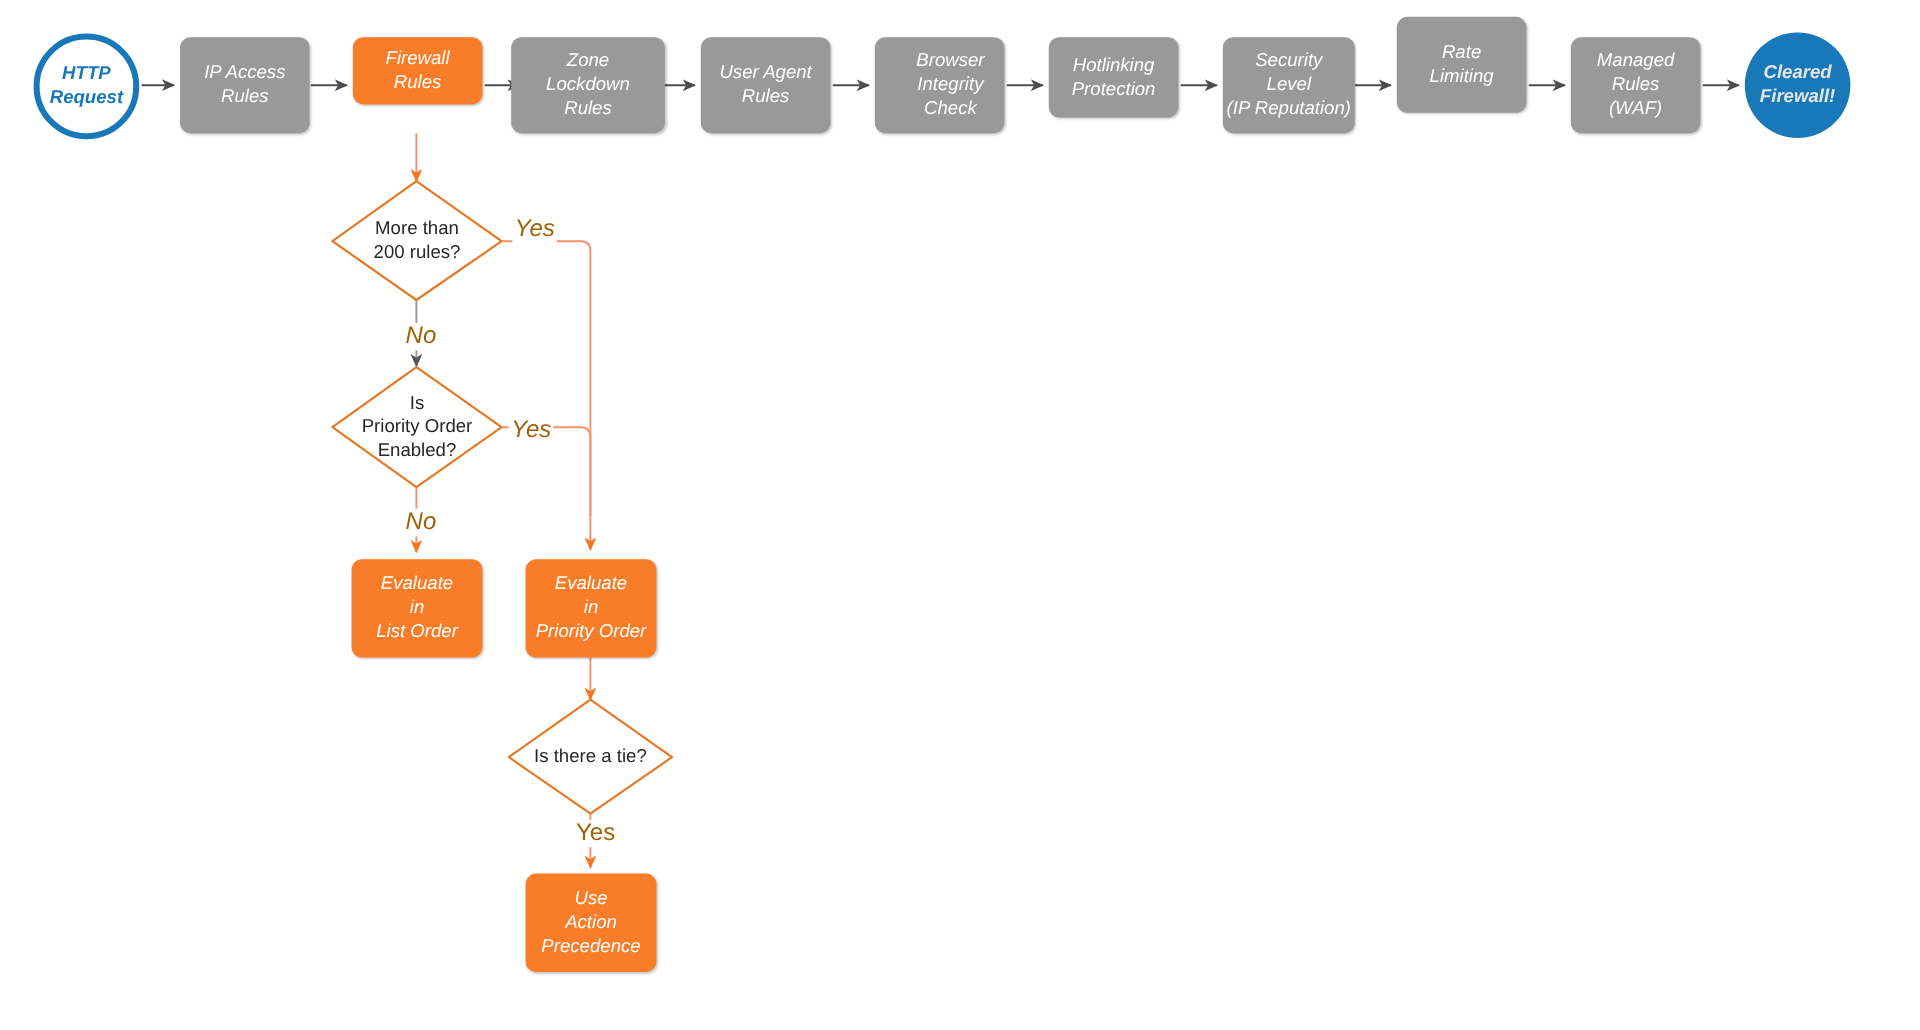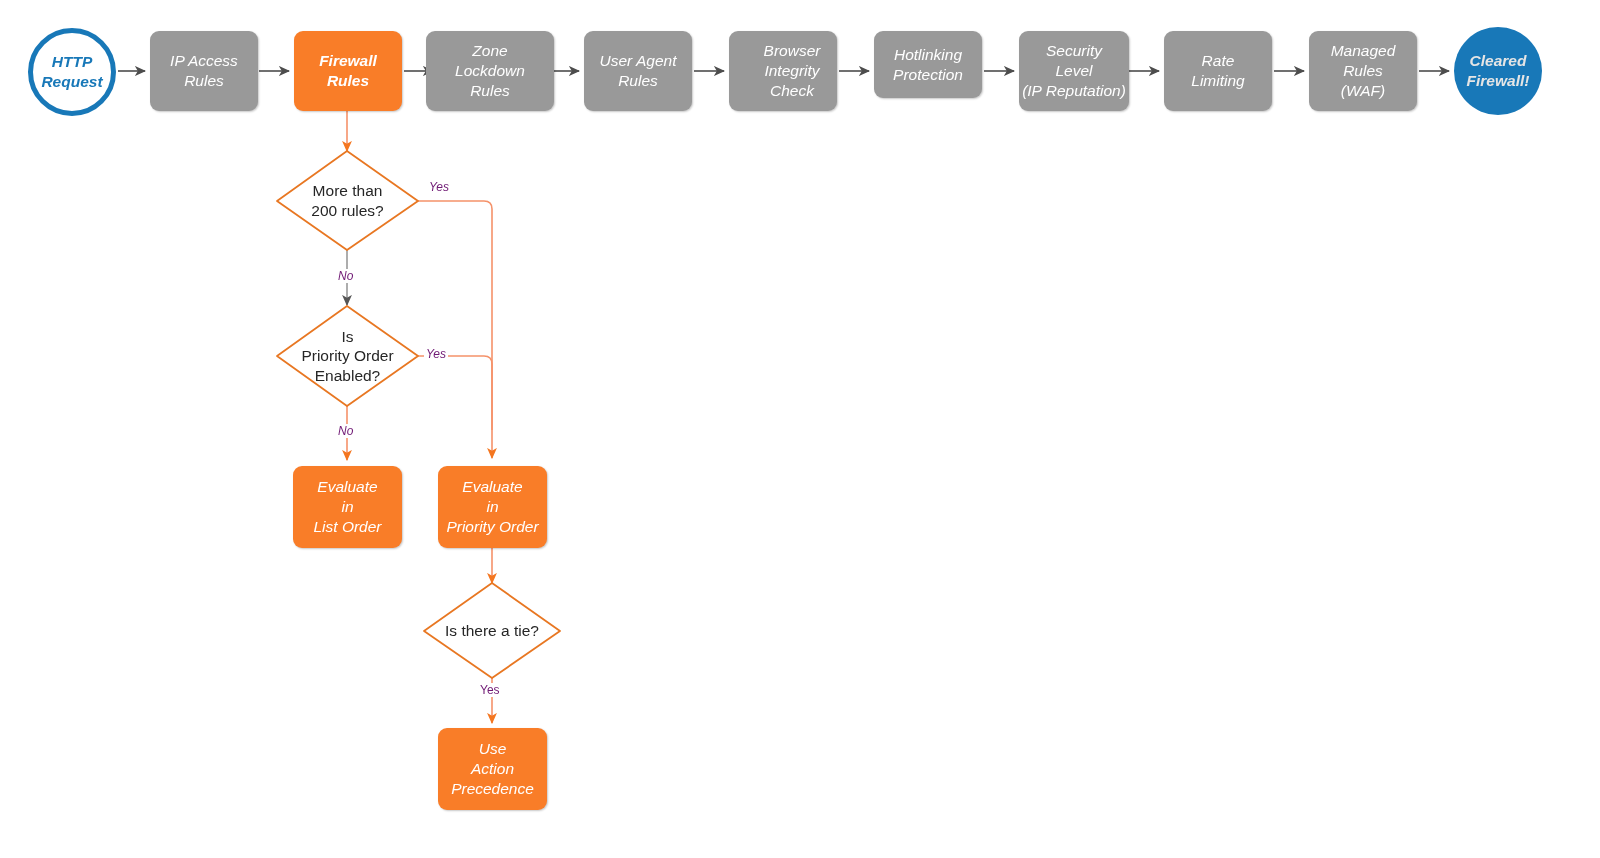--- a/index.html
+++ b/index.html
@@ -76,23 +76,23 @@
   .node.decision .dlabel {
     position: relative;
     z-index: 3;
     white-space: pre-line;
     line-height: 1.25;
   }
 
   
   .edge-label {
     position: absolute;
-    font-size: 12px;
+    font-size: 20px;
     font-style: italic;
-    color: #701a75;
+    color: #a16207;
     background: #ffffff;
     padding: 0 2px;
     white-space: nowrap;
     z-index: 4;
     text-align: center;
   }
   .edge-label.plain { font-style: normal; }
 </style>
 </head>
 <body>
@@ -149,21 +149,21 @@
   <div class="node terminator outline" style="left:28px; top:28px; width:88px; height:88px;">
     <span>HTTP
 Request</span>
   </div>
 
   <div class="node process gray" style="left:150px; top:31px; width:108px; height:80px;">
     <span>IP Access
 Rules</span>
   </div>
 
-  <div class="node process orange" style="left:294px; top:31px; width:108px; height:80px;font-weight:bold;">
+  <div class="node process orange" style="left:294px; top:31px; width:108px; height:56px;">
     <span>Firewall
 Rules</span>
   </div>
 
   <div class="node process gray" style="left:426px; top:31px; width:128px; height:80px;">
     <span>Zone
 Lockdown
 Rules</span>
   </div>
 
@@ -182,21 +182,21 @@
     <span>Hotlinking
 Protection</span>
   </div>
 
   <div class="node process gray" style="left:1019px; top:31px; width:110px; height:80px;">
     <span>Security
 Level
 (IP Reputation)</span>
   </div>
 
-  <div class="node process gray" style="left:1164px; top:31px; width:108px; height:80px;align-items:center;">
+  <div class="node process gray" style="left:1164px; top:14px; width:108px; height:80px;align-items:center;">
     <span>Rate
 Limiting</span>
   </div>
 
   <div class="node process gray" style="left:1309px; top:31px; width:108px; height:80px;">
     <span>Managed
 Rules
 (WAF)</span>
   </div>
 

